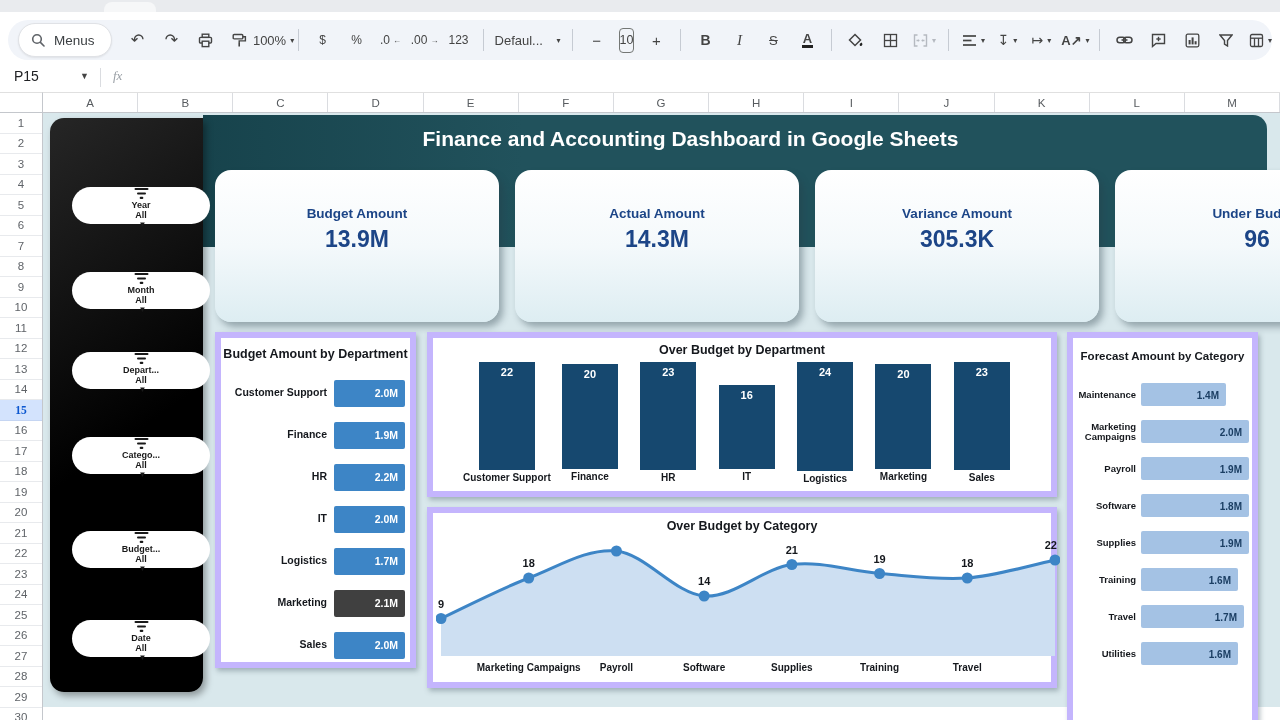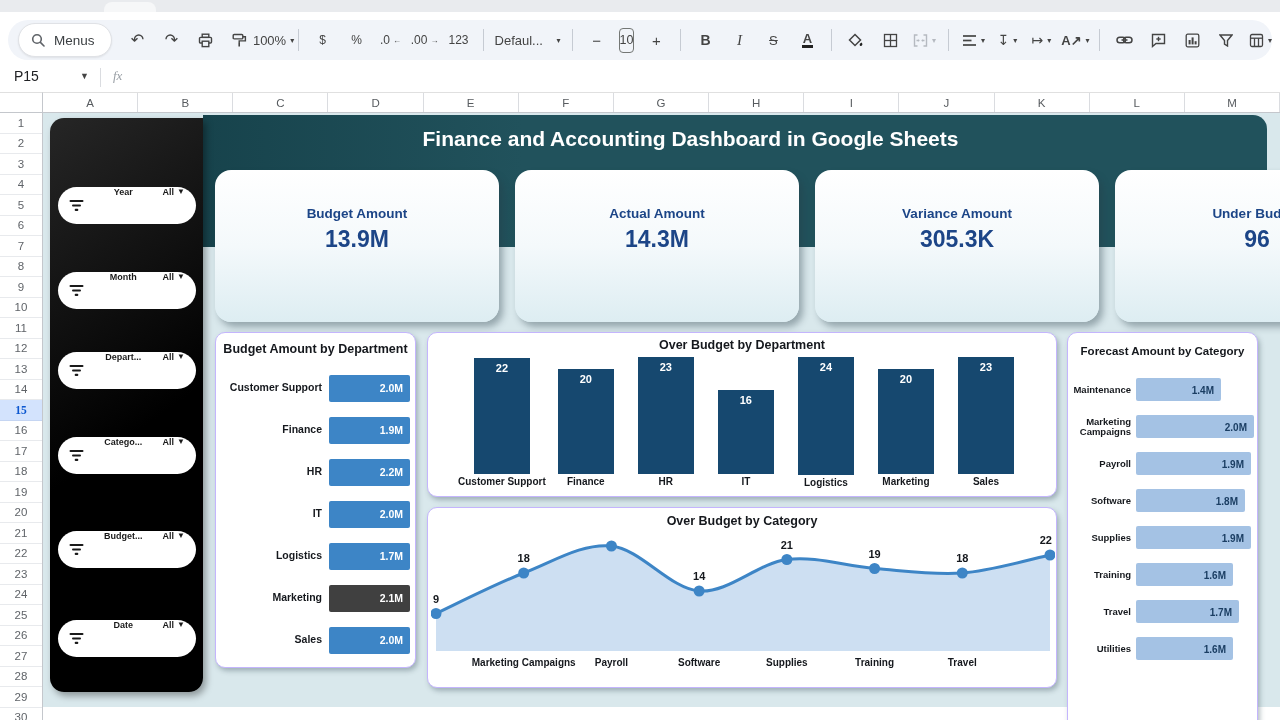--- a/index.html
+++ b/index.html
@@ -56,35 +56,35 @@
            color:#5f6368;border-bottom:1px solid #e8eaed;box-sizing:border-box;}
   .rowcell.sel{background:#d3e3fd;color:#0b57d0;font-weight:bold;border-bottom-color:#c5d5f2;font-family:Liberation Serif, serif;}
   .sheetbg{left:43px;top:113px;width:1237px;height:594px;background:#d9e8ec;}
 
   
   .teal{left:203px;top:115px;width:1064px;height:132px;background:linear-gradient(90deg,#17434c,#21525c 30%);
         border-radius:0 14px 0 0;}
   .dash-title{left:203px;top:127px;width:975px;text-align:center;color:#fff;font-size:21px;font-weight:bold;}
   .sidebar{left:50px;top:118px;width:153px;height:574px;background:linear-gradient(145deg,#262626 0%,#000 55%);
            border-radius:14px 0 14px 14px;box-shadow:3px 4px 7px rgba(0,0,0,.35);}
-  .fpill{position:absolute;left:8px;width:138px;height:37px;background:#fff;border-radius:19px;
-         display:flex;padding:0 11px;box-sizing:border-box;}
+  .fpill{position:absolute;left:22px;width:138px;height:37px;background:#fff;border-radius:19px;
+         display:flex;align-items:center;padding:0 11px;box-sizing:border-box;flex-direction:column;}
   .fpill .flabel{flex:1;text-align:center;font-size:9px;font-weight:bold;color:#1a1a1a;}
   .fpill .fval{font-size:9px;font-weight:bold;color:#1a1a1a;}
   .fpill .fcaret{font-size:8px;margin-left:3px;color:#1a1a1a;}
 
   .kpis{left:215px;top:170px;width:1184px;height:152px;display:flex;gap:16px;}
   .kpi{flex:1;border-radius:16px;background:linear-gradient(180deg,#ffffff 0%,#f4f9fb 50%,#ddedf2 100%);
        box-shadow:4px 5px 7px rgba(40,60,70,.38);display:flex;flex-direction:column;align-items:center;
        justify-content:center;padding-bottom:34px;box-sizing:border-box;}
   .kpi-label{font-size:13.5px;font-weight:bold;color:#1c4587;margin-bottom:5px;}
   .kpi-value{font-size:23px;font-weight:bold;color:#1c4587;}
 
-  .panel{position:absolute;background:#fff;border-radius:10px;box-shadow:2px 3px 5px rgba(90,110,120,.45);
-         border:1px solid #c4b5fd;box-sizing:border-box;}
+  .panel{position:absolute;background:#fff;border-radius:0;box-shadow:2px 3px 5px rgba(90,110,120,.45);
+         border:6px solid #c4b5fd;box-sizing:border-box;}
   .panel-title{font-weight:bold;font-size:12.5px;color:#15181d;text-align:center;}
 
   
   .hrow{display:flex;align-items:center;}
   .hrow-label{font-size:10.5px;font-weight:bold;color:#15181d;text-align:right;line-height:1.05;}
   .hbar{position:relative;border-radius:2px;}
   .hbar .val{position:absolute;right:7px;top:50%;transform:translateY(-50%);font-weight:bold;font-size:10.5px;}
 
   
   .colbars{position:absolute;left:30px;right:30px;top:24px;bottom:6px;display:flex;}

